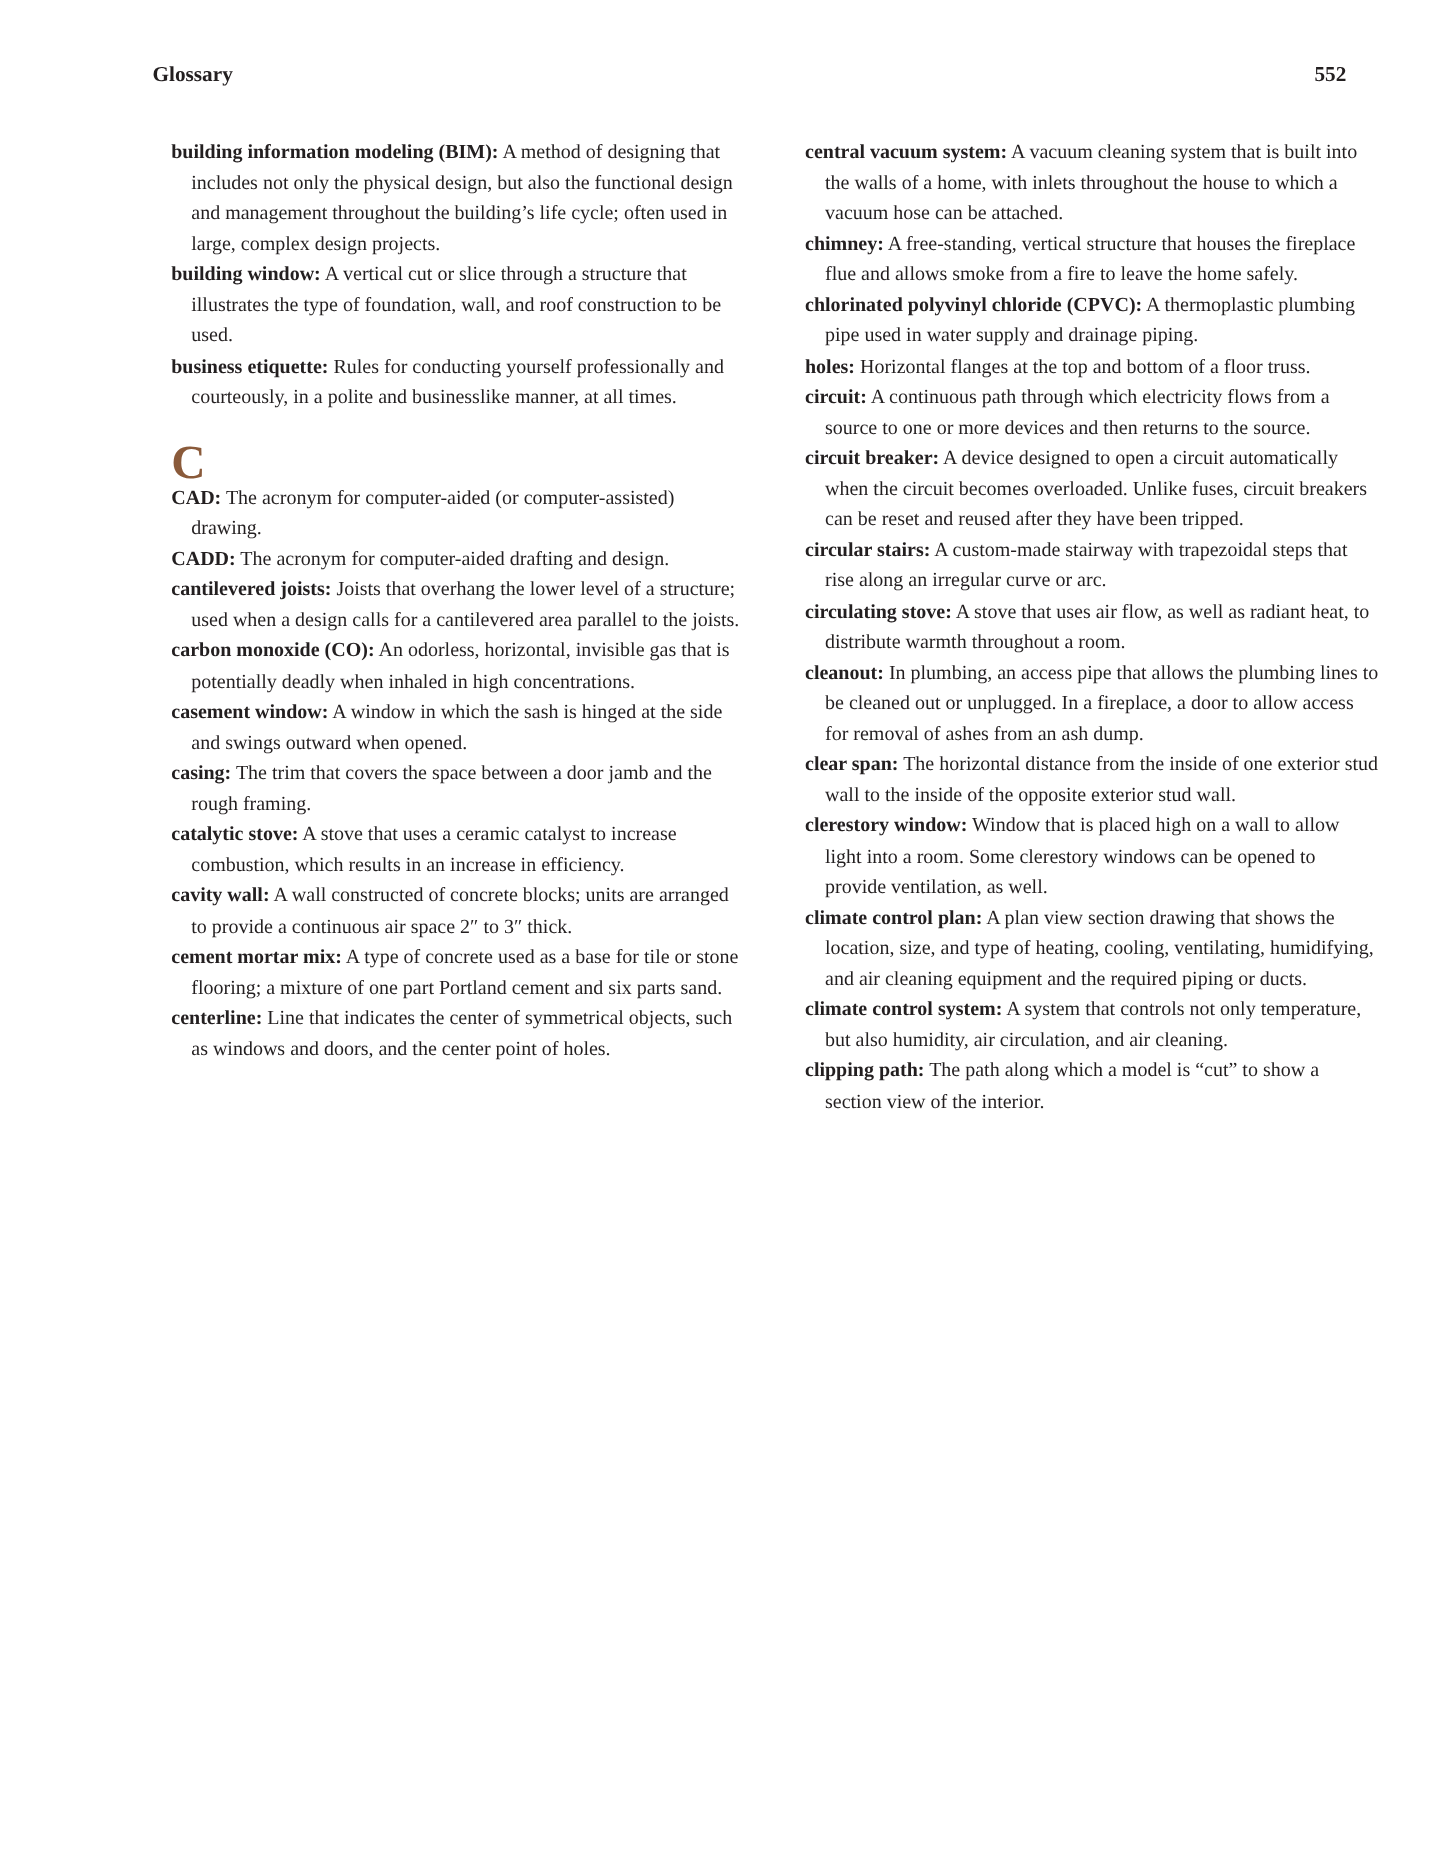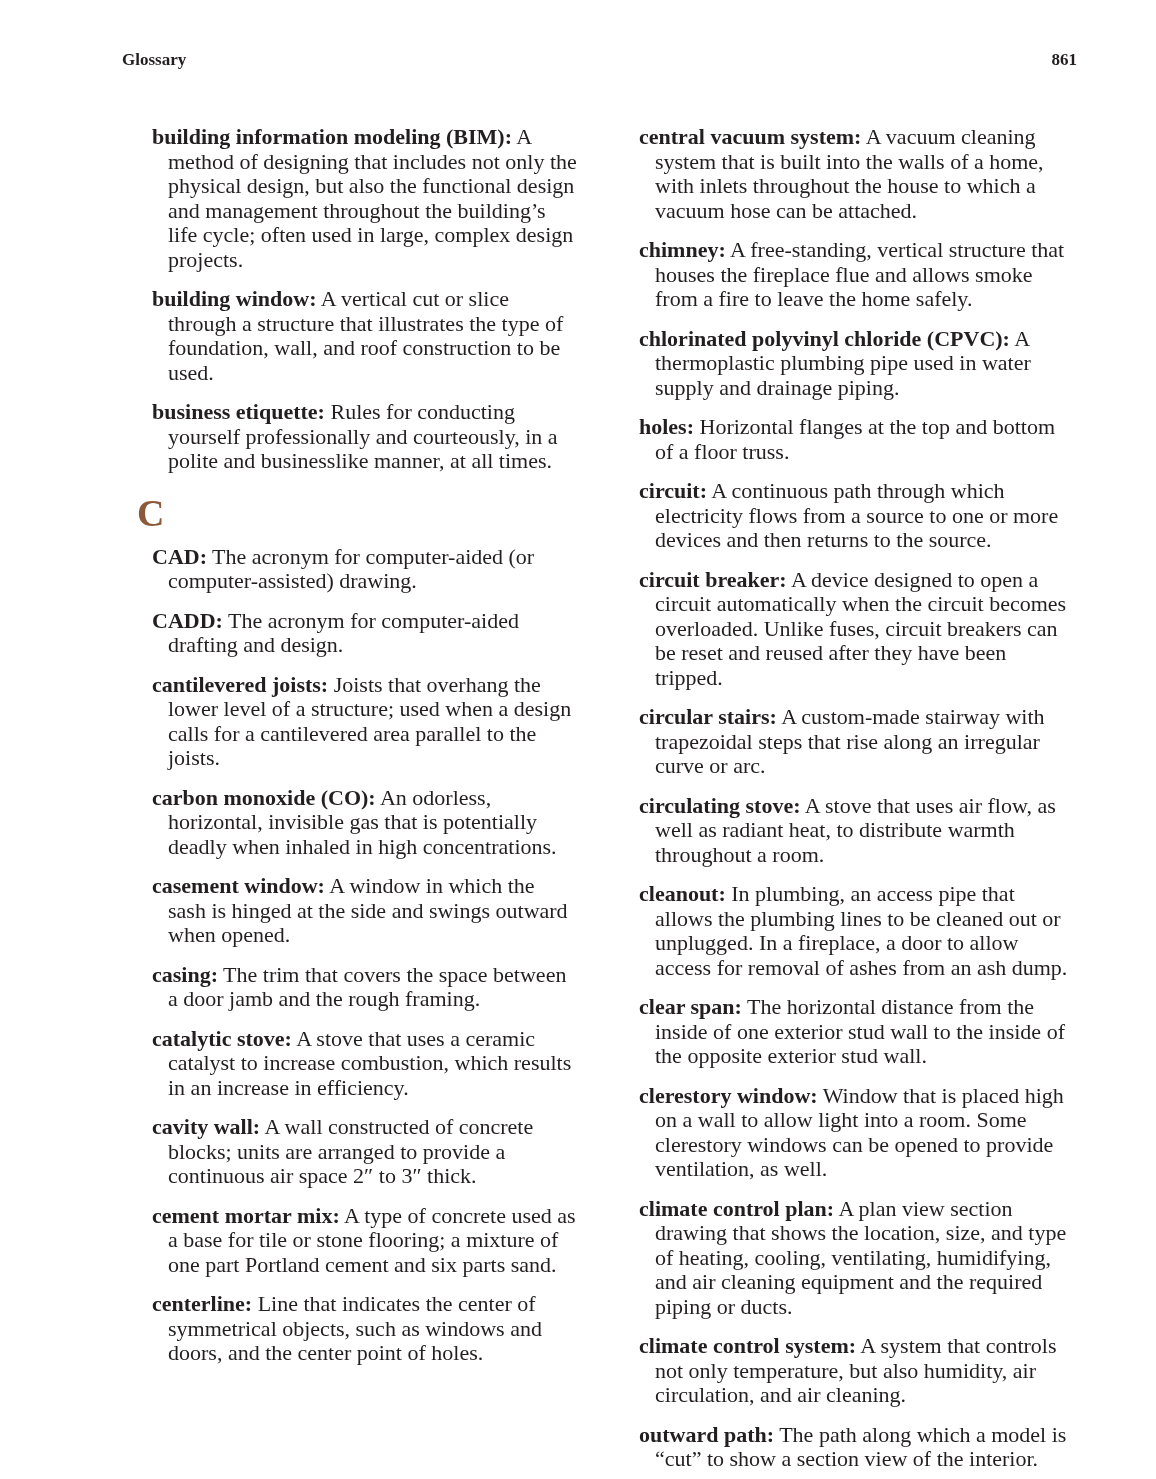--- a/index.html
+++ b/index.html
@@ -8,37 +8,37 @@
     font-family: "Liberation Serif", "DejaVu Serif", serif;
     color: #231f20;
   }
   .running-head {
     position: absolute; top: 50px; font-weight: bold; font-size: 17px;
   }
   .rh-left { left: 122px; }
   .rh-right { right: 79px; }
   .col { position: absolute; top: 110px; }
   .col-left { left: 137px; width: 455px; }
-  .col-right { left: 624px; width: 460px; }
+  .col-right { left: 644px; width: 460px; }
   .entry {
-    font-size: 22px; line-height: 24.5px;
+    font-size: 16px; line-height: 24.5px;
     padding-left: 16px; text-indent: -16px;
-    margin: 15px;
+    margin: 0;
   }
   .term { font-weight: bold; }
   .section-letter {
     font-size: 38px; font-weight: bold; color: #8a5a3a;
     line-height: 34px; margin-top: 22px; margin-bottom: 0px;
   }
 </style>
 </head>
 <body>
 
 <div class="running-head rh-left">Glossary</div>
-<div class="running-head rh-right">861</div>
+<div class="running-head rh-right">552</div>
 
 <div class="col col-left">
   <div id="left-before">
       <p class="entry"><span class="term">building information modeling (BIM):</span><span class="def"> A method of designing that includes not only the physical design, but also the functional design and management throughout the building’s life cycle; often used in large, complex design projects.</span></p>
       <p class="entry"><span class="term">building window:</span><span class="def"> A vertical cut or slice through a structure that illustrates the type of foundation, wall, and roof construction to be used.</span></p>
       <p class="entry"><span class="term">business etiquette:</span><span class="def"> Rules for conducting yourself professionally and courteously, in a polite and businesslike manner, at all times.</span></p>
     </div>
   <div class="section-letter">C</div>
   <div id="left-after">
       <p class="entry"><span class="term">CAD:</span><span class="def"> The acronym for computer-aided (or computer-assisted) drawing.</span></p>
@@ -62,15 +62,15 @@
       <p class="entry"><span class="term">holes:</span><span class="def"> Horizontal flanges at the top and bottom of a floor truss.</span></p>
       <p class="entry"><span class="term">circuit:</span><span class="def"> A continuous path through which electricity flows from a source to one or more devices and then returns to the source.</span></p>
       <p class="entry"><span class="term">circuit breaker:</span><span class="def"> A device designed to open a circuit automatically when the circuit becomes overloaded. Unlike fuses, circuit breakers can be reset and reused after they have been tripped.</span></p>
       <p class="entry"><span class="term">circular stairs:</span><span class="def"> A custom-made stairway with trapezoidal steps that rise along an irregular curve or arc.</span></p>
       <p class="entry"><span class="term">circulating stove:</span><span class="def"> A stove that uses air flow, as well as radiant heat, to distribute warmth throughout a room.</span></p>
       <p class="entry"><span class="term">cleanout:</span><span class="def"> In plumbing, an access pipe that allows the plumbing lines to be cleaned out or unplugged. In a fireplace, a door to allow access for removal of ashes from an ash dump.</span></p>
       <p class="entry"><span class="term">clear span:</span><span class="def"> The horizontal distance from the inside of one exterior stud wall to the inside of the opposite exterior stud wall.</span></p>
       <p class="entry"><span class="term">clerestory window:</span><span class="def"> Window that is placed high on a wall to allow light into a room. Some clerestory windows can be opened to provide ventilation, as well.</span></p>
       <p class="entry"><span class="term">climate control plan:</span><span class="def"> A plan view section drawing that shows the location, size, and type of heating, cooling, ventilating, humidifying, and air cleaning equipment and the required piping or ducts.</span></p>
       <p class="entry"><span class="term">climate control system:</span><span class="def"> A system that controls not only temperature, but also humidity, air circulation, and air cleaning.</span></p>
-      <p class="entry"><span class="term">outward path:</span><span class="def"> The path along which a model is “cut” to show a section view of the interior.</span></p>
+      <p class="entry"><span class="term">clipping path:</span><span class="def"> The path along which a model is “cut” to show a section view of the interior.</span></p>
     </div>
 </div>
 
 </body></html>

